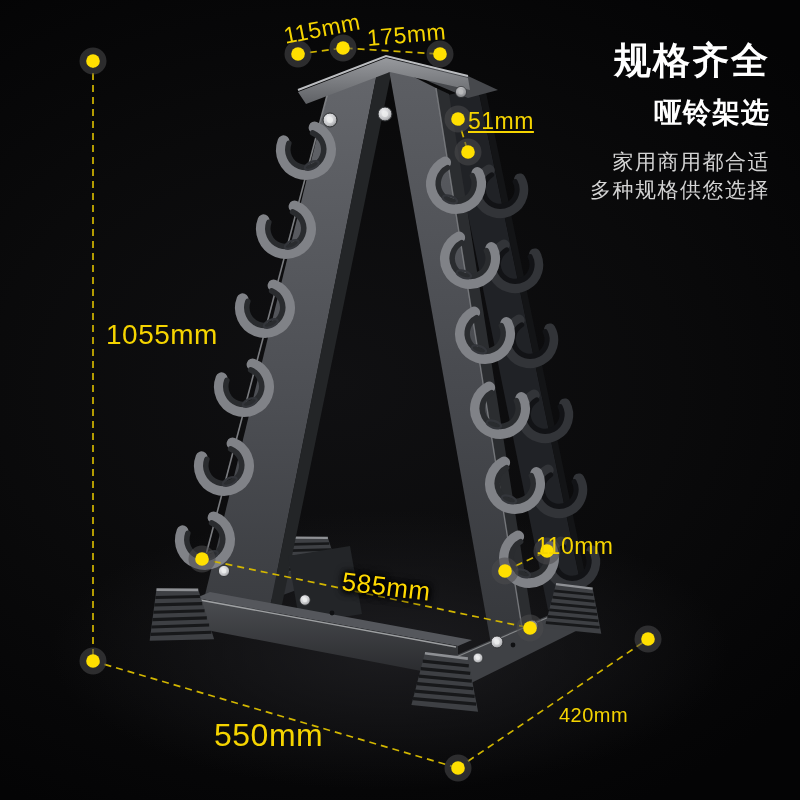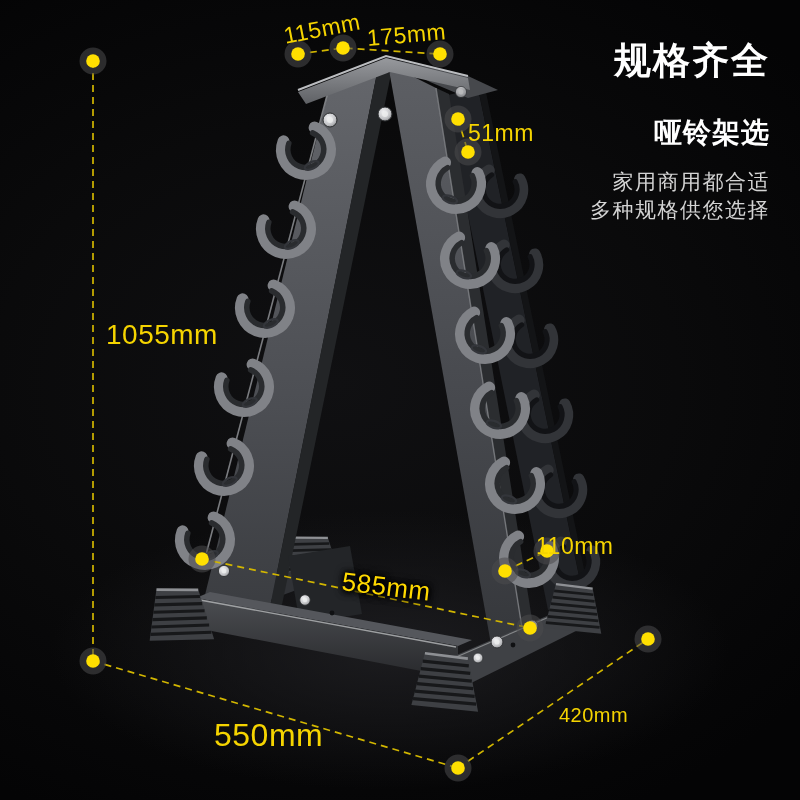--- a/index.html
+++ b/index.html
@@ -19,21 +19,21 @@
   .dim {
     position: absolute;
     color: #f5d400;
     font-size: 23px;
     letter-spacing: 0.5px;
     white-space: nowrap;
     transform-origin: left center;
   }
   .dim-115  { left: 284px; top: 23px;  transform: rotate(-11deg); }
   .dim-175  { left: 367px; top: 25px;  transform: rotate(-5deg); }
-  .dim-51   { left: 468px; top: 120px; }
+  .dim-51   { left: 468px; top: 108px; text-decoration: underline; }
   .dim-1055 { left: 106px; top: 319px; font-size: 28px; }
   .dim-110  { left: 536px; top: 533px; }
   .dim-585  {
     left: 342px; top: 566px;
     font-size: 26px;
     transform: rotate(7deg);
     color: #ffd900;
     text-shadow: 0 0 5px #000, 0 0 5px #000, 0 2px 7px #000, 0 0 10px #000;
   }
   .dim-550  { left: 214px; top: 717px; font-size: 32px; }
@@ -48,21 +48,21 @@
   }
   .headline .title {
     font-size: 37px;
     font-weight: 700;
     letter-spacing: 2px;
   }
   .headline .subtitle {
     font-size: 28px;
     font-weight: 700;
     letter-spacing: 1px;
-    margin-top: 28px;
+    margin-top: 8px;
   }
   .headline .desc {
     margin-top: 16px;
     font-size: 21px;
     line-height: 28px;
     color: #d4d4d4;
     letter-spacing: 1.5px;
     font-weight: 400;
   }
 </style>

